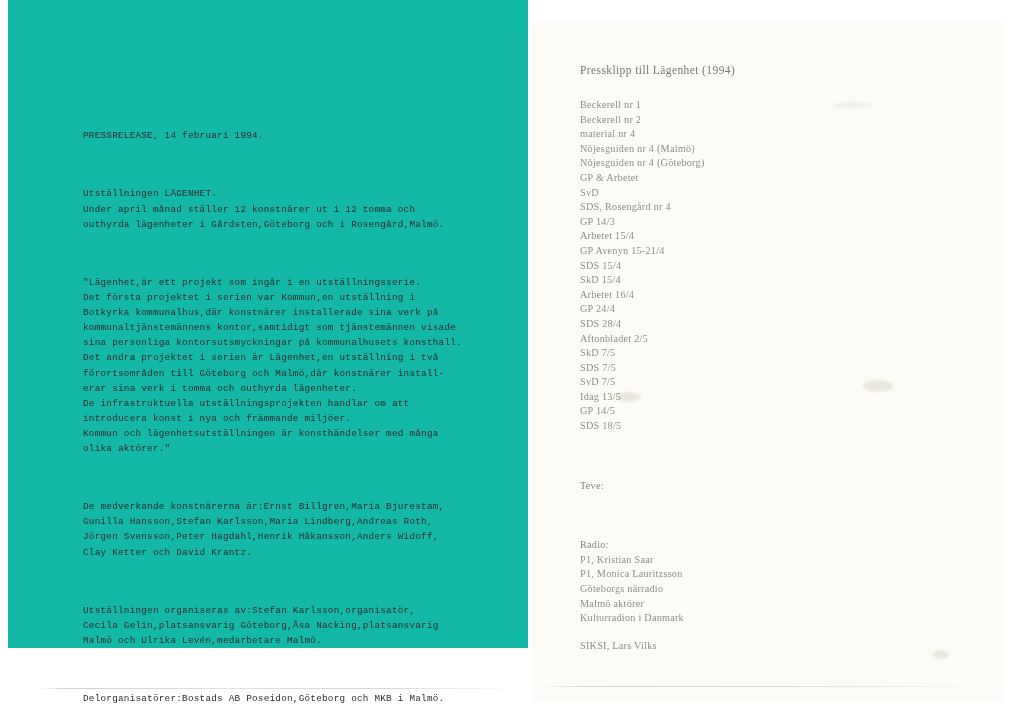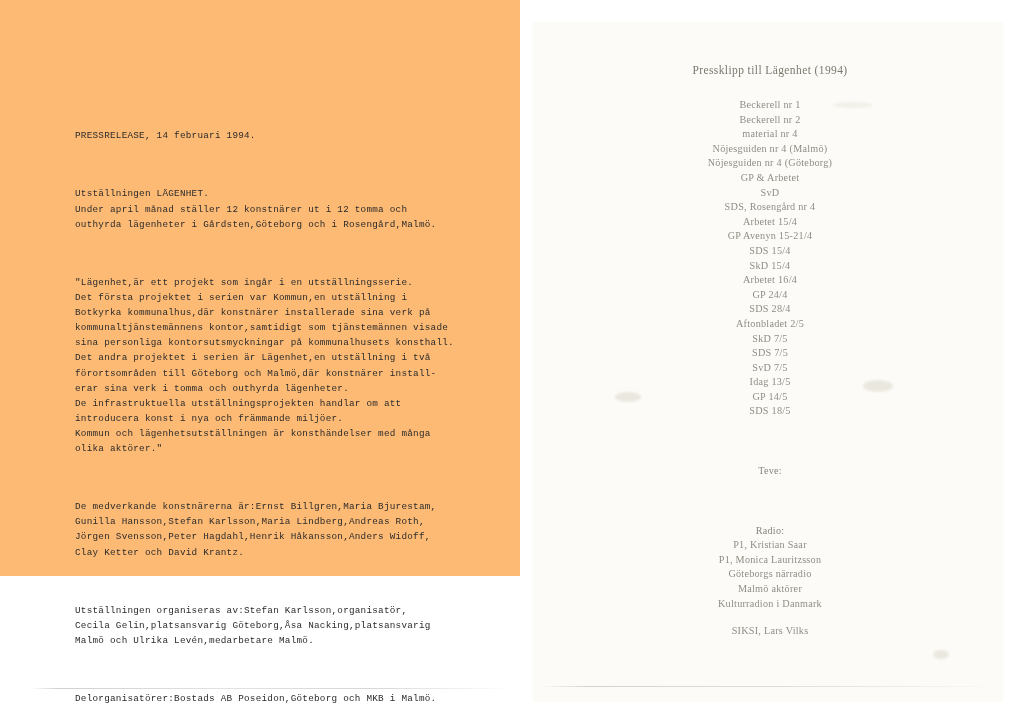--- a/index.html
+++ b/index.html
@@ -11,25 +11,25 @@
     position: relative;
     width: 1024px;
     height: 724px;
     background: #ffffff;
     overflow: hidden;
   }
 
   
   .left-doc {
     position: absolute;
-    left: 0;
+    left: 8px;
     top: 0;
     width: 520px;
-    height: 576px;
-    background: #fdba74;
+    height: 648px;
+    background: #14b8a6;
   }
   .left-body {
     position: absolute;
     left: 75px;
     top: 98px;
     width: 400px;
     font-family: "Liberation Mono", "DejaVu Sans Mono", monospace;
     font-size: 9.3px;
     line-height: 15.1px;
     color: #2b2b2b;
@@ -57,21 +57,20 @@
   }
 
   
   .right-doc {
     position: absolute;
     left: 533px;
     top: 22px;
     width: 470px;
     height: 680px;
     background: #fcfbf7;
-    text-align: center;
   }
   .right-inner {
     position: absolute;
     left: 47px;
     top: 42px;
     width: 380px;
     font-family: "Liberation Serif", "DejaVu Serif", serif;
     color: #8b8b84;
   }
   .right-title {
@@ -163,20 +162,21 @@
 
       <div>
         <div class="clip-line">Beckerell nr 1</div>
         <div class="clip-line">Beckerell nr 2</div>
         <div class="clip-line">material nr 4</div>
         <div class="clip-line">Nöjesguiden nr 4 (Malmö)</div>
         <div class="clip-line">Nöjesguiden nr 4 (Göteborg)</div>
         <div class="clip-line">GP &amp; Arbetet</div>
         <div class="clip-line">SvD</div>
         <div class="clip-line">SDS, Rosengård nr 4</div>
+        <div class="clip-line">GP 14/3</div>
         <div class="clip-line">Arbetet 15/4</div>
         <div class="clip-line">GP Avenyn 15-21/4</div>
         <div class="clip-line">SDS 15/4</div>
         <div class="clip-line">SkD 15/4</div>
         <div class="clip-line">Arbetet 16/4</div>
         <div class="clip-line">GP 24/4</div>
         <div class="clip-line">SDS 28/4</div>
         <div class="clip-line">Aftonbladet 2/5</div>
         <div class="clip-line">SkD 7/5</div>
         <div class="clip-line">SDS 7/5</div>

